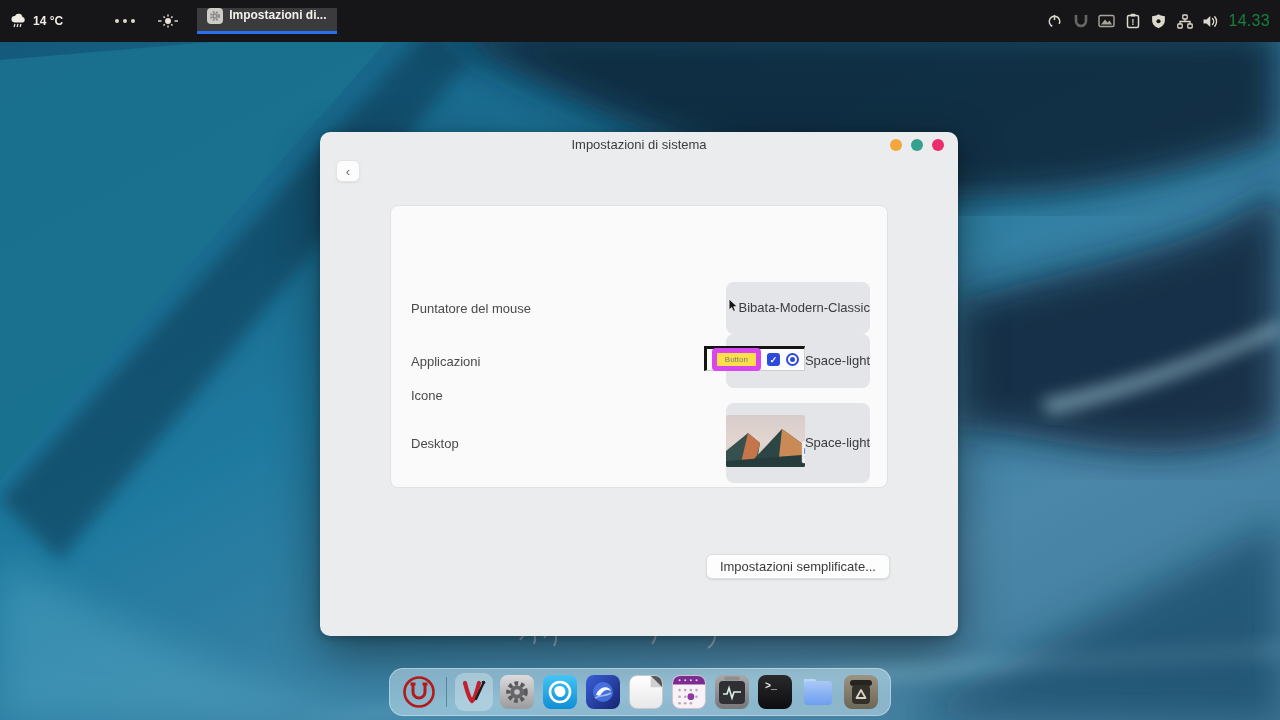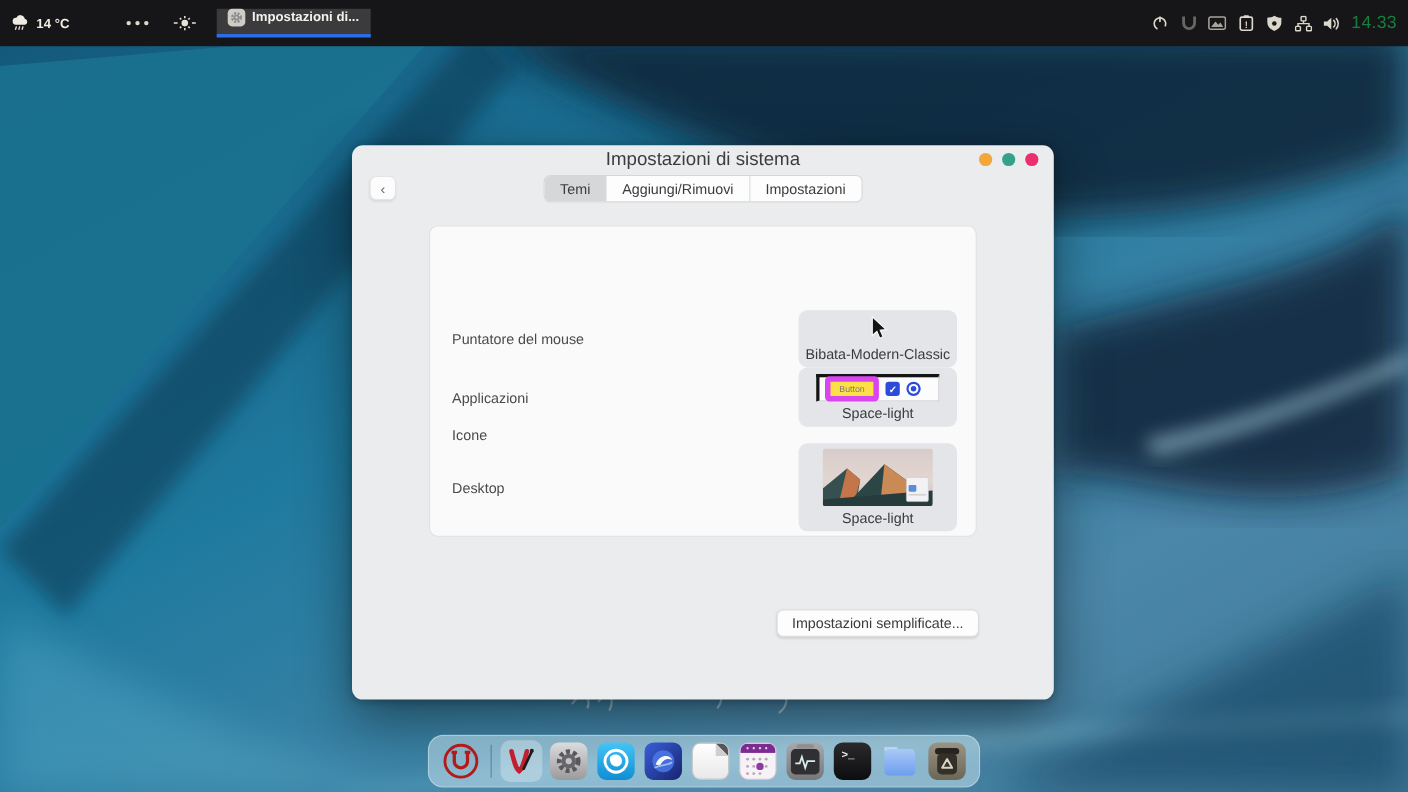--- a/index.html
+++ b/index.html
@@ -21,34 +21,34 @@
   .taskbtn .label { font-size:12px; font-weight:bold; color:#f4f1ea; white-space:nowrap; }
   .taskbtn .underline { position:absolute; left:0; bottom:0; width:100%; height:3px; }
   .mini-gear { width:16px; height:16px; border-radius:4px; background:#cfccc6; display:flex; align-items:center; justify-content:center; }
   .panel .right { margin-left:auto; display:flex; align-items:center; gap:9px; margin-right:10px; }
   .tray-ic { display:flex; align-items:center; justify-content:center; width:17px; height:17px; }
   .clock { font-size:16px; font-weight:normal; color:#15803d; letter-spacing:.3px; }
 
   
   .window { position:absolute; left:320px; top:132px; width:638px; height:504px; background:#ebecee; border-radius:10px; box-shadow:0 18px 50px rgba(0,0,0,.45), 0 2px 8px rgba(0,0,0,.25); z-index:20; }
   .titlebar { position:relative; height:25px; display:flex; align-items:center; justify-content:center; }
-  .titlebar .title { font-size:17px; color:#3c3c3e; }
+  .titlebar .title { font-size:13px; color:#3c3c3e; }
   .lights { position:absolute; right:14px; top:7px; display:flex; gap:9px; }
   .lights span { width:12px; height:12px; border-radius:50%; display:block; cursor:pointer; }
   .navrow { position:relative; height:38px; }
   .backbtn { position:absolute; left:16px; top:3px; width:24px; height:22px; background:#fcfcfd; border:1px solid #e3e4e6; border-radius:6px; box-shadow:0 1px 2px rgba(0,0,0,.08); display:flex; align-items:center; justify-content:center; font-size:13px; color:#6b6b6e; cursor:pointer; }
   .tabs { position:absolute; left:50%; transform:translateX(-50%); top:2px; display:flex; height:25px; background:#fdfdfe; border:1px solid #d6d7d9; border-radius:6px; overflow:hidden; }
   .tab { display:flex; align-items:center; justify-content:center; padding:0 14px; font-size:13px; color:#3b3b3d; border-right:1px solid #d9dadc; cursor:pointer; white-space:nowrap; }
   .tab:last-child { border-right:none; }
   .tab.active { background:#d6d7d9; }
 
   .content-panel { position:absolute; left:70px; top:73px; width:498px; height:283px; background:#fafafa; border:1px solid #e0e1e3; border-radius:8px; display:flex; flex-direction:column; justify-content:flex-end; padding:4px 0; }
   .row { display:flex; align-items:center; justify-content:space-between; padding:0 17px 0 20px; }
   .row .rlabel { font-size:13px; color:#4a4a4c; }
-  .card { width:144px; background:#e3e5e9; border-radius:8px; display:flex; flex-direction:column; align-items:center; justify-content:flex-end; padding-bottom:5px; cursor:pointer; }
+  .card { width:144px; background:#e3e5e9; border-radius:8px; display:flex; flex-direction:row; align-items:center; justify-content:flex-end; padding-bottom:5px; cursor:pointer; }
   .card .cvalue { font-size:13px; color:#3b3b3d; margin-top:3px; white-space:nowrap; }
   .card-cursor { height:52px; }
   .card-widgets { height:54px; }
   .card-icons { height:56px; }
   .card-desktop { height:80px; }
 
   .mini-ui { width:112px; height:25px; background:#fcfcfc; border-top:3px solid #141414; border-left:3px solid #141414; border-right:1px solid #cfcfd1; border-bottom:1px solid #cfcfd1; display:flex; align-items:center; gap:6px; padding:0 5px; }
   .mini-btn { background:#fde047; border:5px solid #d946ef; border-radius:4px; font-size:8px; color:#7a7a7c; padding:2px 8px; }
   .mini-check { width:13px; height:13px; background:#2c4bd8; border-radius:3px; display:flex; align-items:center; justify-content:center; color:#fff; font-size:9px; font-weight:bold; }
   .mini-radio { width:13px; height:13px; border:2px solid #2c4bd8; border-radius:50%; background:#fff; display:flex; align-items:center; justify-content:center; }
@@ -203,31 +203,20 @@
         <span style="background: rgb(242, 166, 60);"></span>
         <span style="background: rgb(53, 161, 140);"></span>
         <span style="background: rgb(236, 46, 110);"></span>
       </div>
     </div>
 
     <div class="navrow">
       <div class="backbtn">
         <span>‹</span>
       </div>
-      <div class="tabs">
-        <div class="tab active">
-            <span>Temi</span>
-          </div>
-        <div class="tab">
-            <span>Aggiungi/Rimuovi</span>
-          </div>
-        <div class="tab">
-            <span>Impostazioni</span>
-          </div>
-      </div>
     </div>
 
     <div class="content-panel">
 
       <div class="row">
         <span class="rlabel">Puntatore del mouse</span>
         <div class="card card-cursor">
           <svg width="20" height="24" viewBox="0 0 20 24">
             <path d="M5,1 L5,18 L9.2,14.2 L11.8,20.4 L14.8,19.1 L12.2,13.1 L17.6,12.6 Z" fill="#141414" stroke="#fafafa" stroke-width="1"></path>
           </svg>

